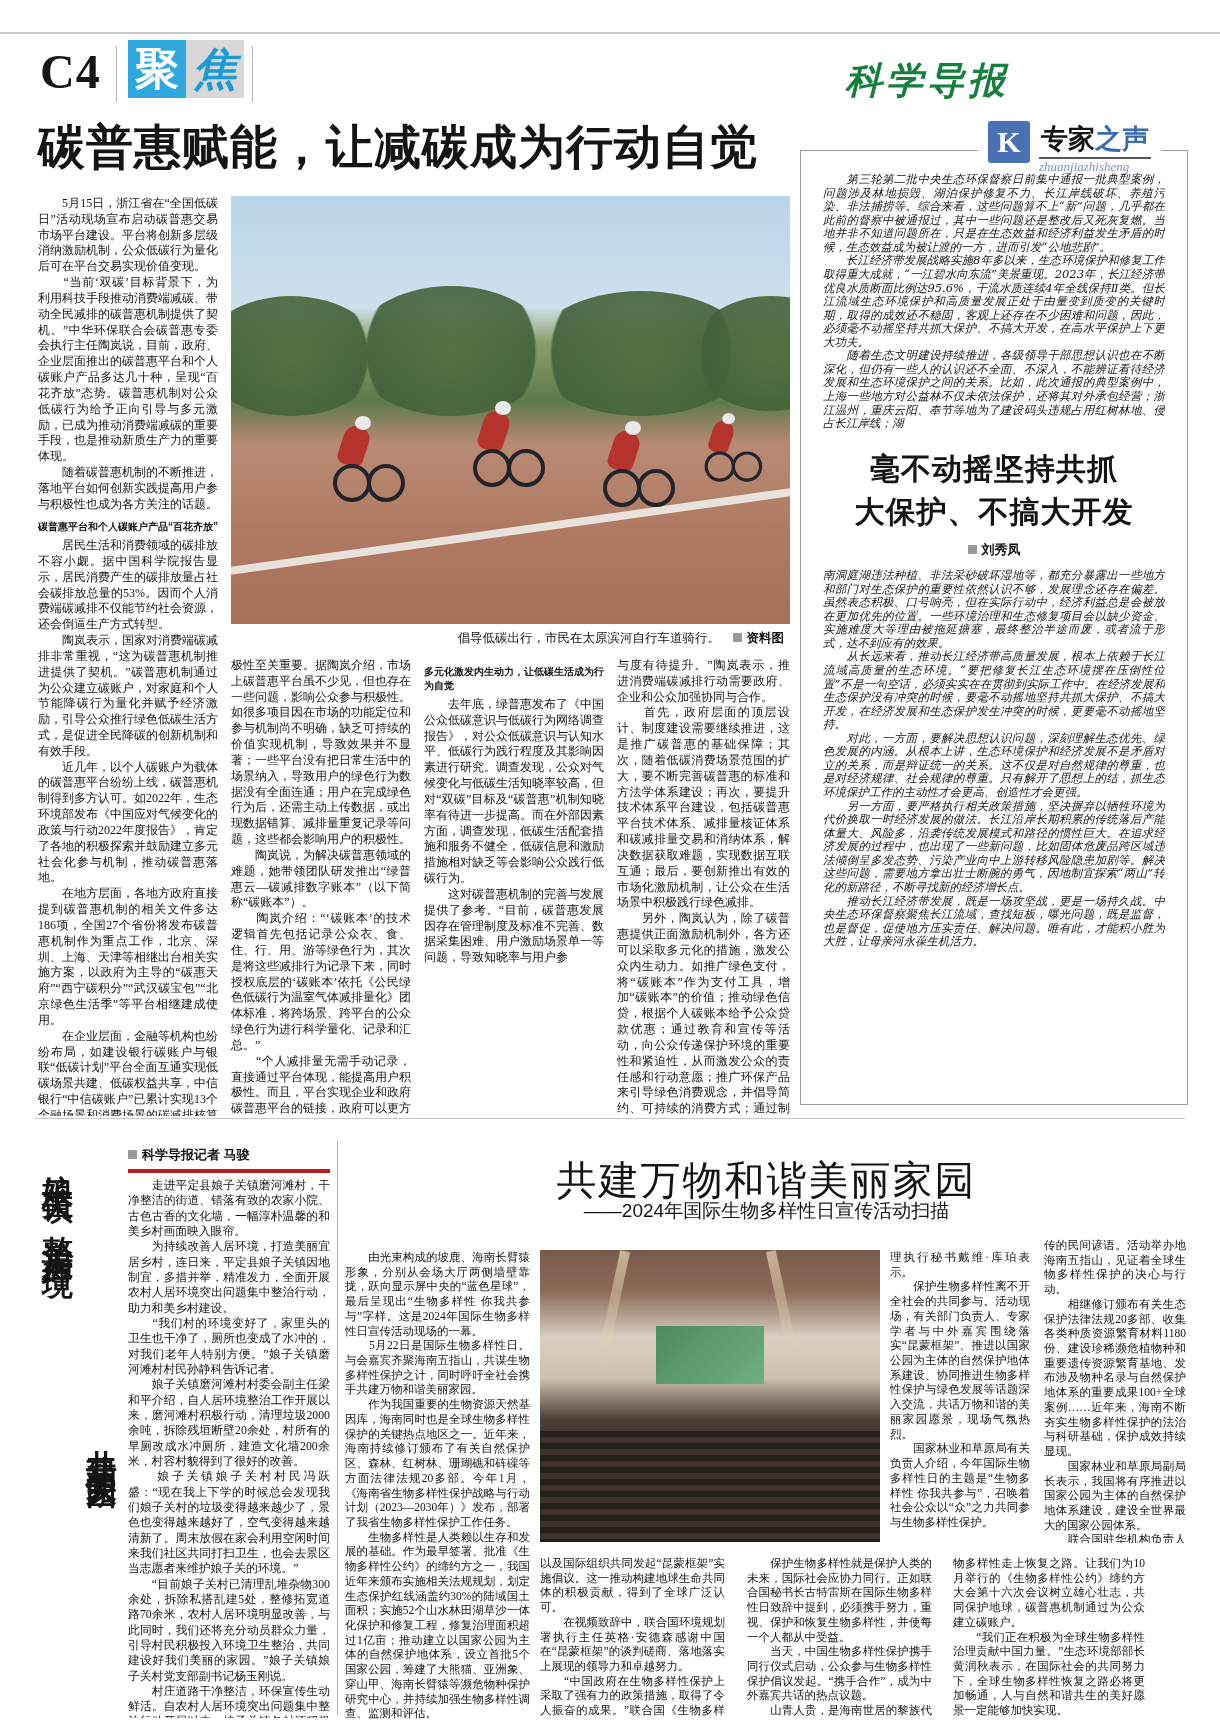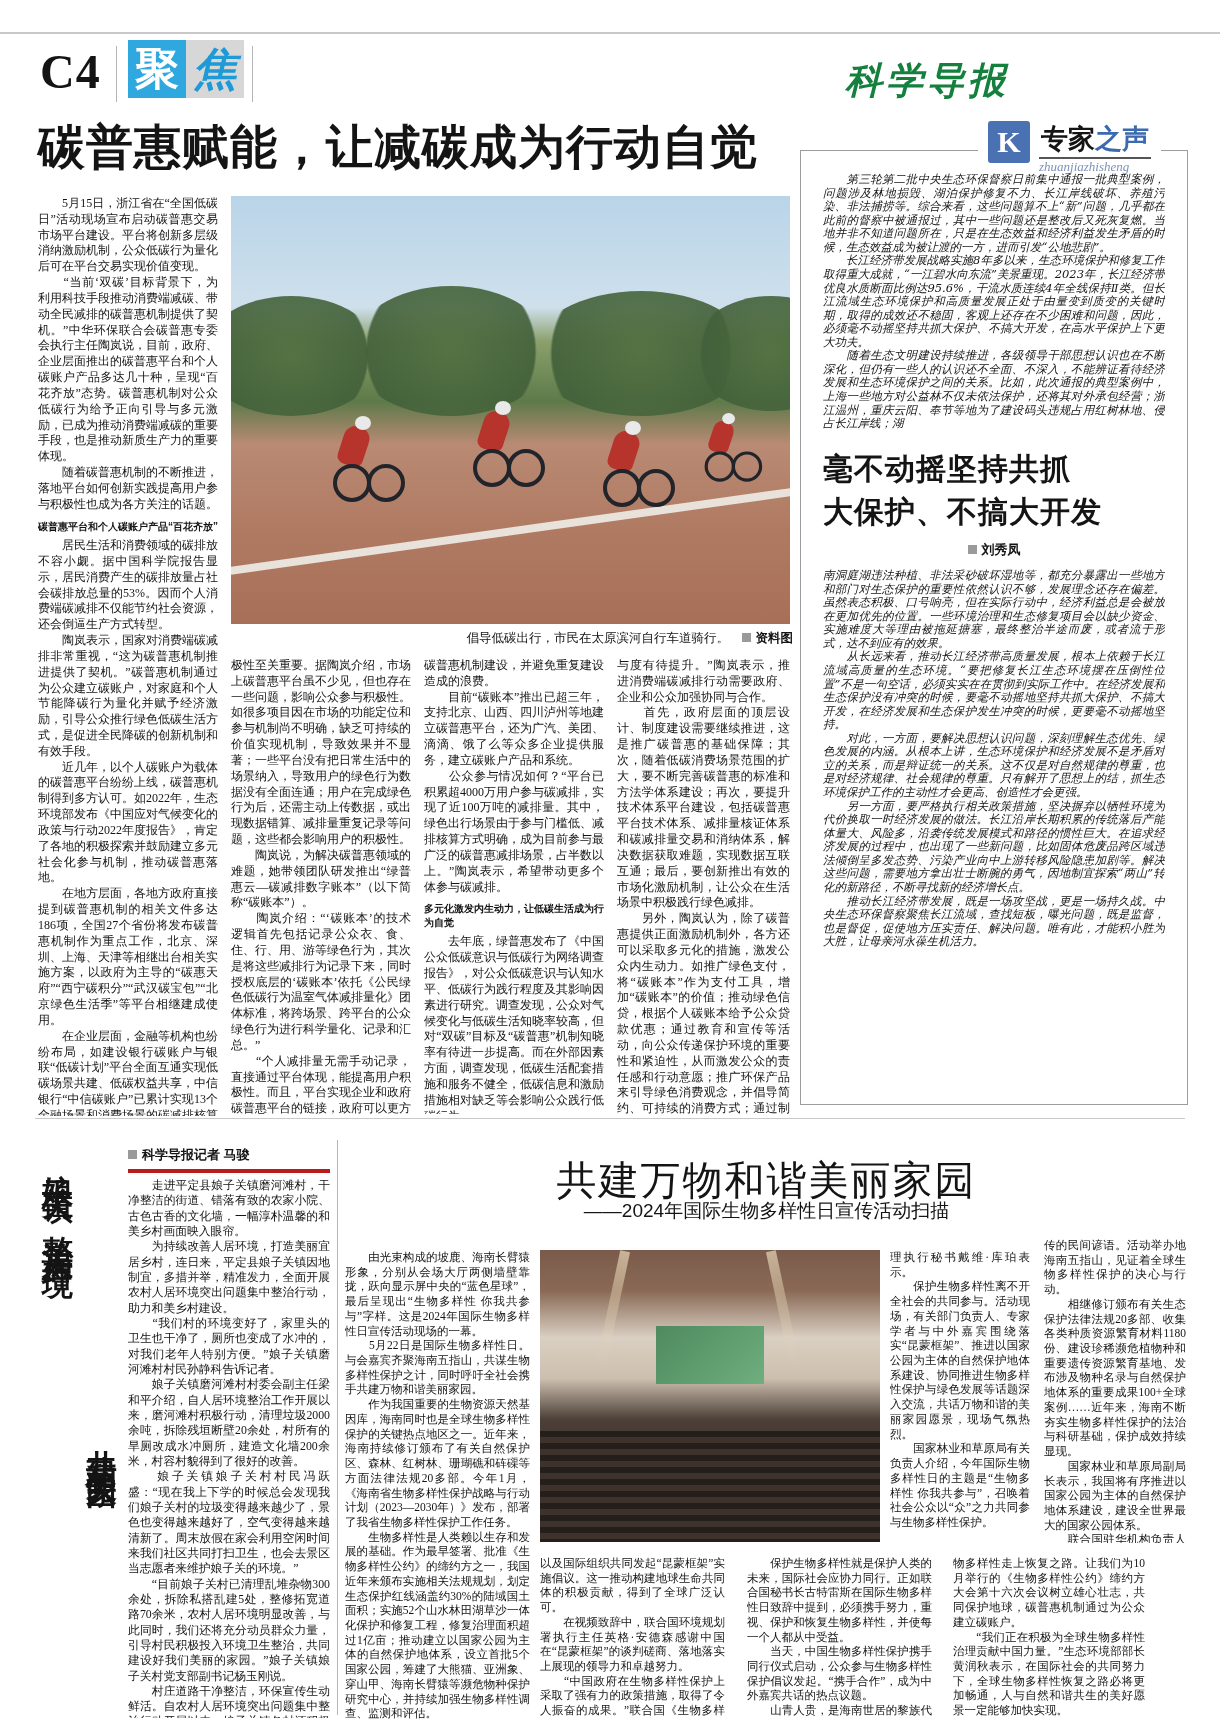--- a/index.html
+++ b/index.html
@@ -30,34 +30,34 @@
            line-height:1.35;margin:7px 0 5px 0;}
   
   .photo1{position:absolute;left:231px;top:196px;width:559px;height:428px;overflow:hidden;
           background:linear-gradient(180deg,#b9d4e8 0%,#cfe0ec 26%,#8aa06b 34%,#5d7a49 48%,#b98a74 58%,#b07a62 78%,#a86f58 100%);}
   .tree{position:absolute;border-radius:50%;background:radial-gradient(circle,#4f6e3f 0%,#42603a 70%,transparent 72%);opacity:.9;}
   .lane{position:absolute;background:#e8e2da;transform:rotate(-8deg);}
   .cyc{position:absolute;}
   .cyc .torso{position:absolute;width:26px;height:40px;background:#b6342c;border-radius:12px 12px 8px 8px;transform:rotate(18deg);}
   .cyc .head{position:absolute;width:16px;height:14px;background:#e9e9e9;border-radius:50%;left:14px;top:-10px;}
   .cyc .wheel{position:absolute;width:30px;height:30px;border:4px solid #21242a;border-radius:50%;top:38px;}
-  .caption{position:absolute;left:234px;top:630px;width:559px;text-align:right;font-size:12.5px;}
+  .caption{position:absolute;left:225px;top:630px;width:559px;text-align:right;font-size:12.5px;}
   
   .ebox{position:absolute;left:800px;top:150px;width:388px;height:955px;border:1px solid #9d9d9d;box-sizing:border-box;}
   .etitle{position:absolute;top:-30px;right:26px;background:#fff;padding:0 10px;display:flex;align-items:flex-start;}
   .ek{width:42px;height:42px;background:#4a72b2;color:#fff;display:flex;align-items:center;justify-content:center;
       font-family:"Liberation Serif",serif;font-size:30px;font-weight:bold;margin-right:9px;border-radius:3px;}
   .ezh{font-size:27px;font-weight:bold;font-family:"Liberation Serif",serif;line-height:1.1;border-bottom:2px solid #555;padding:4px 2px 2px 2px;}
   .ezh .blue{color:#3c6ab0;}
   .epy{font-size:13px;color:#7d92b8;font-style:italic;font-family:"Liberation Serif",serif;}
   .ebody{position:absolute;left:22px;top:22px;width:342px;height:908px;overflow:hidden;
          font-size:11.5px;line-height:1.18;text-align:justify;font-style:italic;
          font-family:"DejaVu Serif","Liberation Serif",serif;}
   .ehl{font-style:normal;font-family:"Liberation Sans",sans-serif;font-weight:900;font-size:30px;
-       line-height:1.45;letter-spacing:1px;margin:16px 0 8px 0;white-space:pre-line;}
+       line-height:1.45;text-align:center;letter-spacing:1px;margin:16px 0 8px 0;white-space:pre-line;}
   .ebyline{font-style:normal;text-align:center;font-size:13px;font-family:"Liberation Sans",sans-serif;
            font-weight:bold;margin-bottom:12px;}
   
   .vtitle{position:absolute;font-family:"Liberation Sans",sans-serif;font-weight:900;font-size:31px;
           writing-mode:vertical-lr;letter-spacing:6px;}
   .vbyline{position:absolute;left:128px;top:1146px;width:202px;font-family:"Liberation Sans",sans-serif;
            font-size:13px;font-weight:bold;border-bottom:4px solid #b91c1c;padding-bottom:5px;}
   .vcol{position:absolute;left:128px;top:1178px;width:202px;height:540px;font-size:11.8px;
         line-height:1.3;text-align:justify;overflow:hidden;}
   .bio-hl{position:absolute;left:345px;top:1138px;width:843px;text-align:center;
@@ -139,23 +139,20 @@
     <span>倡导低碳出行，市民在太原滨河自行车道骑行。</span>　<span class="sq-b"></span><b>资料图</b>
   </div>
 
   <div class="col" style="left:231px;top:658px;width:180px;height:456px;">
     <div class="txt">极性至关重要。据陶岚介绍，市场上碳普惠平台虽不少见，但也存在一些问题，影响公众参与积极性。如很多项目因在市场的功能定位和参与机制尚不明确，缺乏可持续的价值实现机制，导致效果并不显著；一些平台没有把日常生活中的场景纳入，导致用户的绿色行为数据没有全面连通；用户在完成绿色行为后，还需主动上传数据，或出现数据错算、减排量重复记录等问题，这些都会影响用户的积极性。
 　　陶岚说，为解决碳普惠领域的难题，她带领团队研发推出“绿普惠云—碳减排数字账本”（以下简称“碳账本”）。
 　　陶岚介绍：“‘碳账本’的技术逻辑首先包括记录公众衣、食、住、行、用、游等绿色行为，其次是将这些减排行为记录下来，同时授权底层的‘碳账本’依托《公民绿色低碳行为温室气体减排量化》团体标准，将跨场景、跨平台的公众绿色行为进行科学量化、记录和汇总。”
 　　“个人减排量无需手动记录，直接通过平台体现，能提高用户积极性。而且，平台实现企业和政府碳普惠平台的链接，政府可以更方便地收集到辖区范围内的个人碳减排量，更科学地制定地方节能减排政策，最终形成政府、企业、个人三本碳账。”陶岚表示，“碳账本”把政府、企业、金融机构各种有效的资源及生产要素，以数字化的方式汇集起来，各参与方形成合力，系统化、体系化推进</div>
   </div>
   <div class="col" style="left:424px;top:658px;width:180px;height:456px;">
-    <div class="txt">碳普惠机制建设，并避免重复建设造成的浪费。
-　　目前“碳账本”推出已超三年，支持北京、山西、四川泸州等地建立碳普惠平台，还为广汽、美团、滴滴、饿了么等众多企业提供服务，建立碳账户产品和系统。
-　　公众参与情况如何？“平台已积累超4000万用户参与碳减排，实现了近100万吨的减排量。其中，绿色出行场景由于参与门槛低、减排核算方式明确，成为目前参与最广泛的碳普惠减排场景，占半数以上。”陶岚表示，希望带动更多个体参与碳减排。</div>
     <div class="subhead">多元化激发内生动力，让低碳生活成为行为自觉</div>
     <div class="txt">　　去年底，绿普惠发布了《中国公众低碳意识与低碳行为网络调查报告》，对公众低碳意识与认知水平、低碳行为践行程度及其影响因素进行研究。调查发现，公众对气候变化与低碳生活知晓率较高，但对“双碳”目标及“碳普惠”机制知晓率有待进一步提高。而在外部因素方面，调查发现，低碳生活配套措施和服务不健全，低碳信息和激励措施相对缺乏等会影响公众践行低碳行为。
 　　这对碳普惠机制的完善与发展提供了参考。“目前，碳普惠发展因存在管理制度及标准不完善、数据采集困难、用户激励场景单一等问题，导致知晓率与用户参</div>
   </div>
   <div class="col" style="left:617px;top:658px;width:173px;height:456px;">
     <div class="txt">与度有待提升。”陶岚表示，推进消费端碳减排行动需要政府、企业和公众加强协同与合作。
 　　首先，政府层面的顶层设计、制度建设需要继续推进，这是推广碳普惠的基础保障；其次，随着低碳消费场景范围的扩大，要不断完善碳普惠的标准和方法学体系建设；再次，要提升技术体系平台建设，包括碳普惠平台技术体系、减排量核证体系和碳减排量交易和消纳体系，解决数据获取难题，实现数据互联互通；最后，要创新推出有效的市场化激励机制，让公众在生活场景中积极践行绿色减排。
 　　另外，陶岚认为，除了碳普惠提供正面激励机制外，各方还可以采取多元化的措施，激发公众内生动力。如推广绿色支付，将“碳账本”作为支付工具，增加“碳账本”的价值；推动绿色信贷，根据个人碳账本给予公众贷款优惠；通过教育和宣传等活动，向公众传递保护环境的重要性和紧迫性，从而激发公众的责任感和行动意愿；推广环保产品来引导绿色消费观念，并倡导简约、可持续的消费方式；通过制定相关政策，开展公益、绿色文化活动等方式，形成良好的低碳社会氛围。
 　　“此外，还应为公众提供更多绿色公共交通，通过建立便捷的回收体系、推广可再生能源利用等举措，降低环保行为的成本和门槛，增强公众参与意愿。”陶岚补充道。</div>
 

